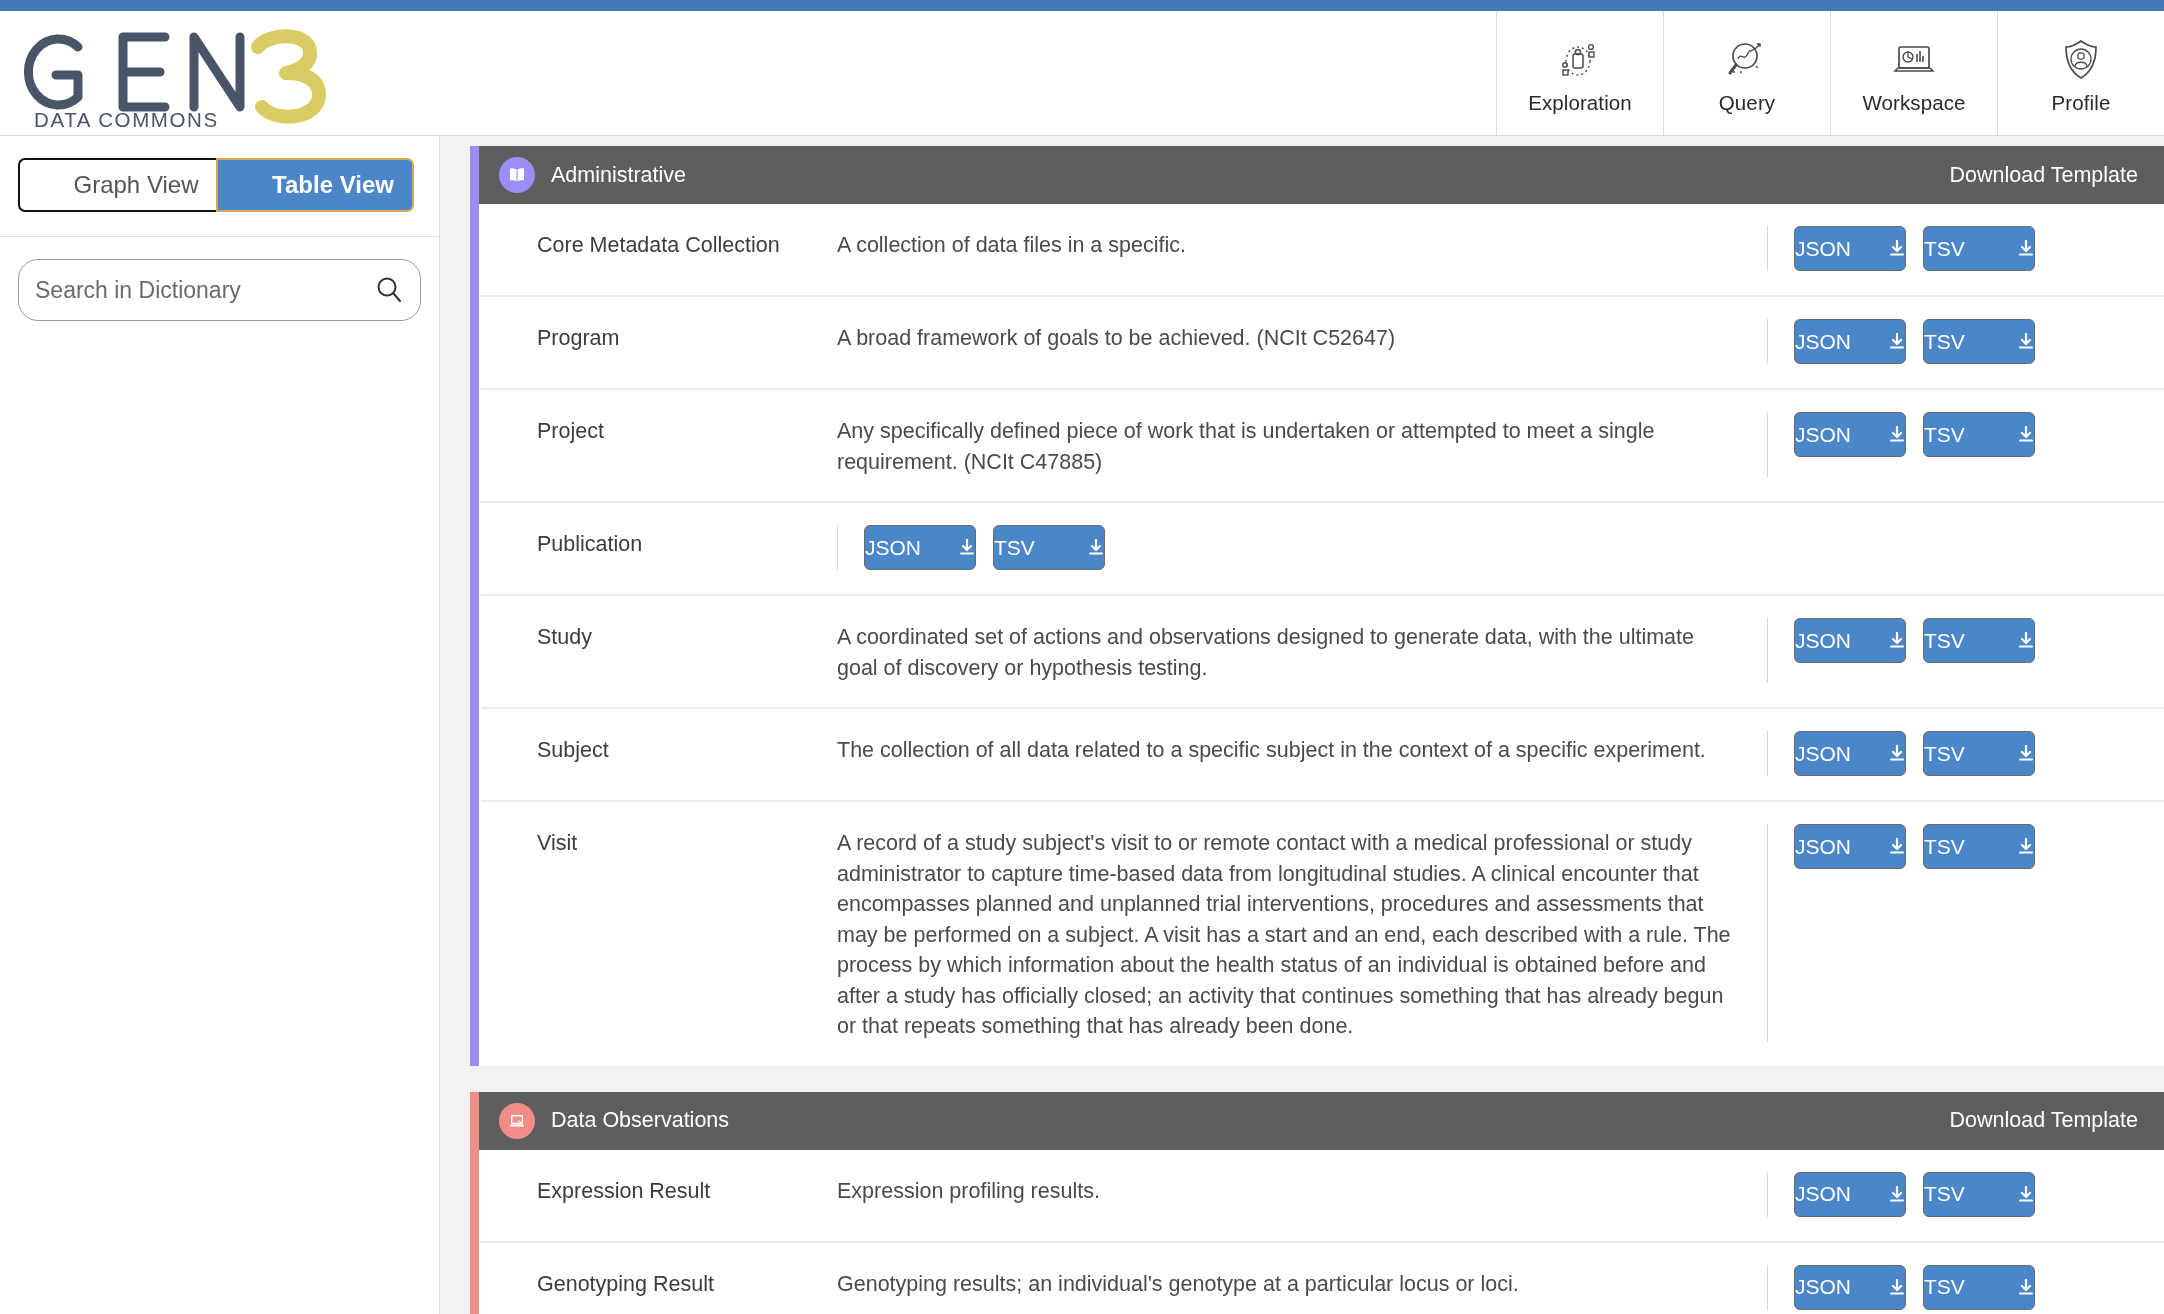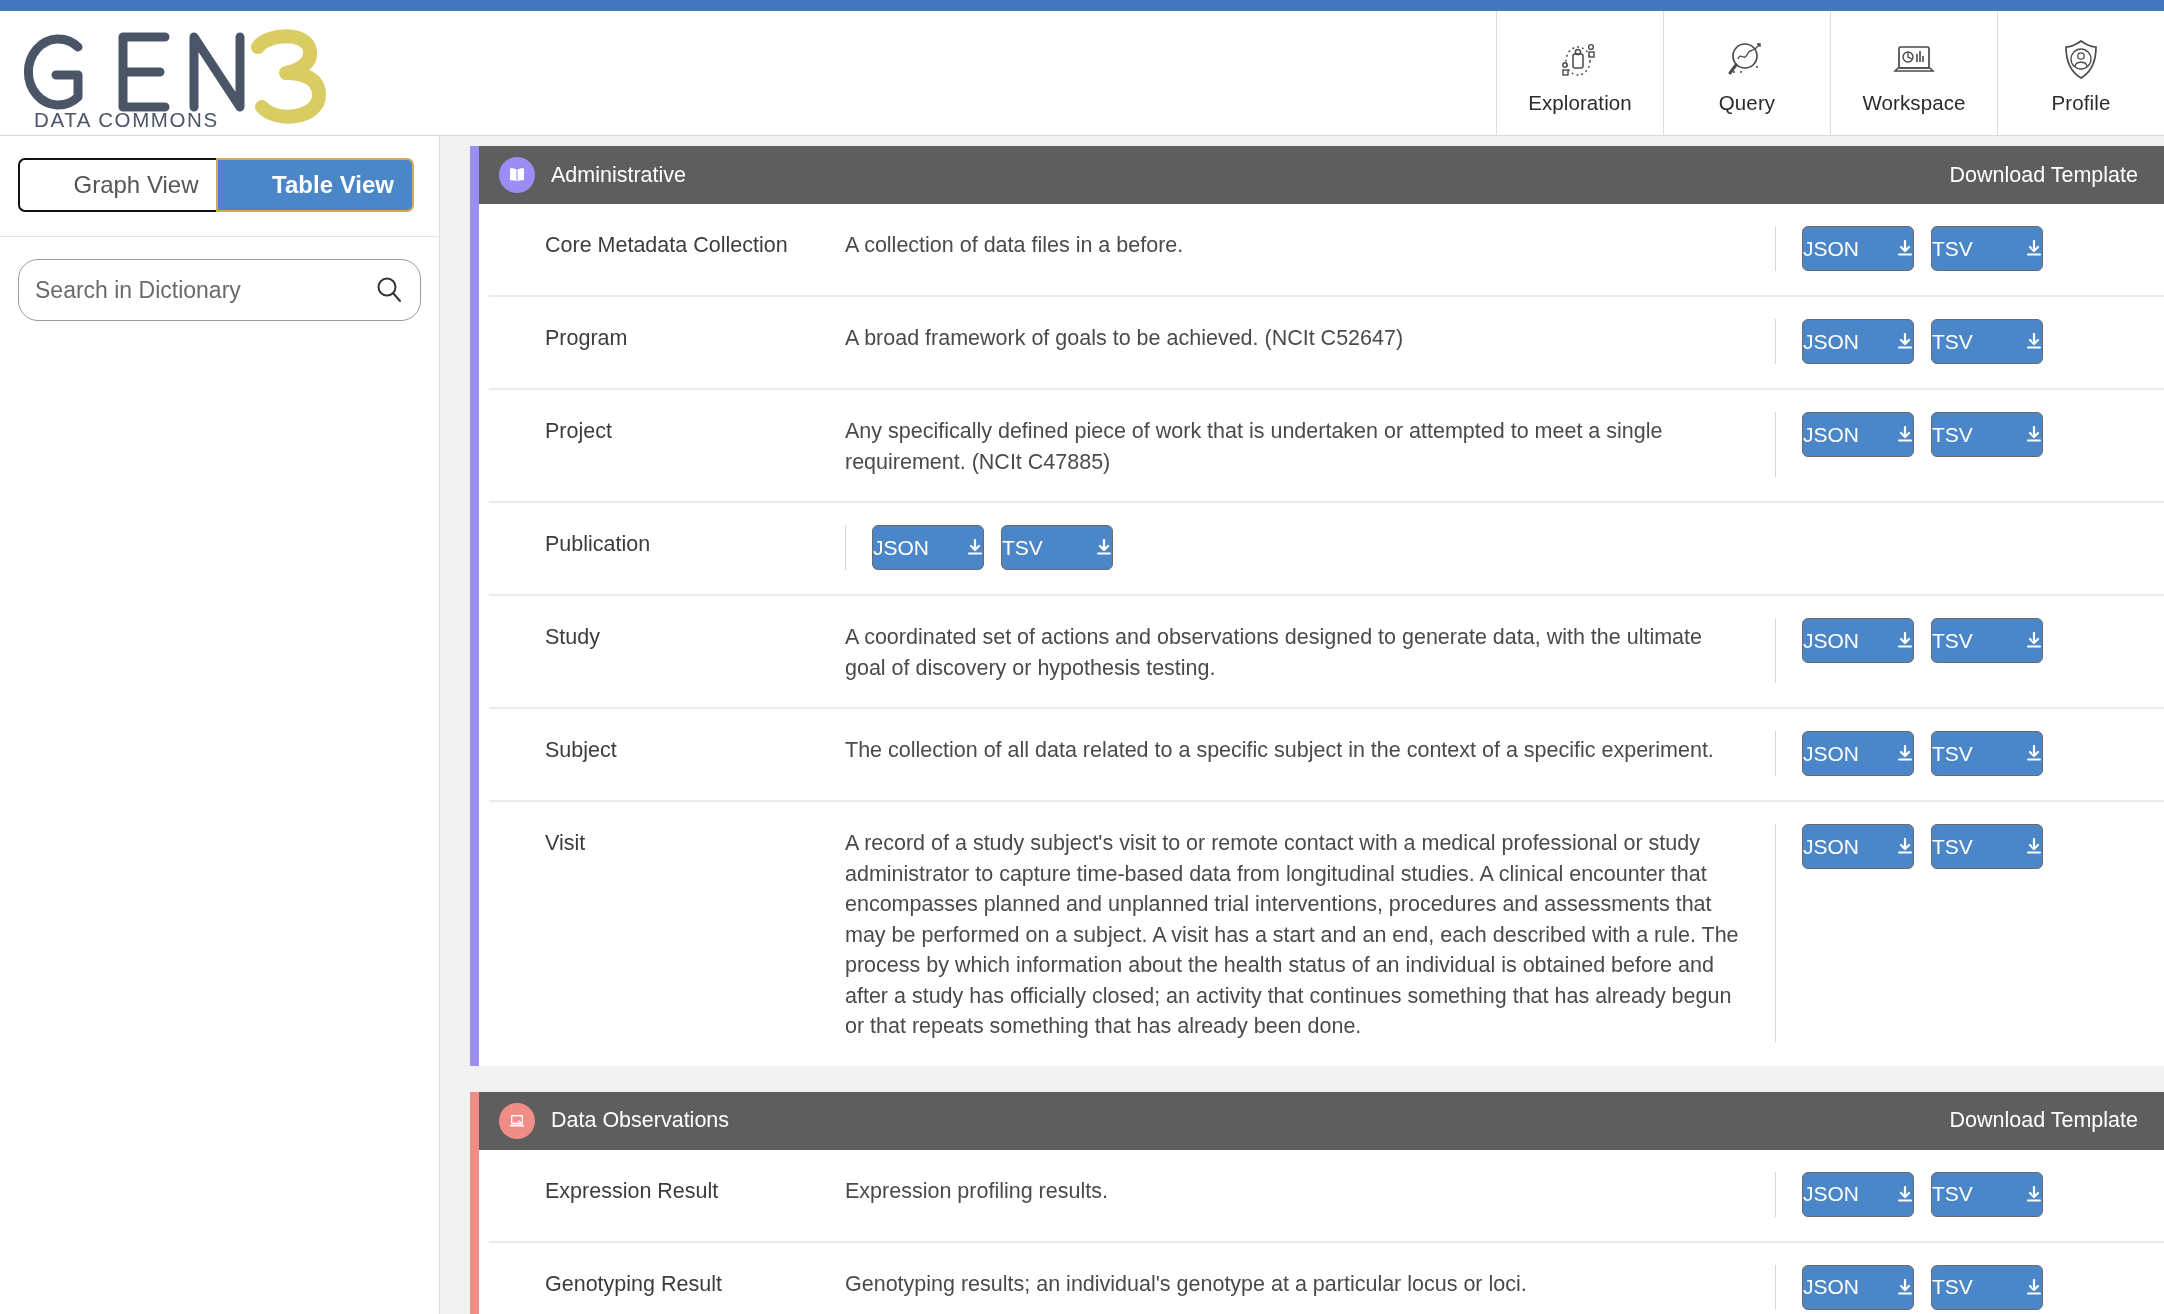--- a/index.html
+++ b/index.html
@@ -188,21 +188,21 @@
   }
   .section-title {
     color: #ffffff;
     font-size: 21.5px;
   }
   .download-template {
     color: #ffffff;
     font-size: 21.5px;
     cursor: pointer;
   }
-  .rows { margin-left: 19px; }
+  .rows { margin-left: 11px; }
   .row {
     display: flex;
     align-items: flex-start;
     border-bottom: 2px solid #ebebeb;
     min-height: 77px;
     padding: 26px 0 24px 0;
   }
   .row:last-child { border-bottom: none; }
   .row-name {
     flex: 0 0 356px;
@@ -361,21 +361,21 @@
             </svg>
           </span>
           <span class="section-title">Administrative</span>
         </div>
         <span class="download-template">Download Template</span>
       </div>
       <div class="rows">
 
         <div class="row">
           <div class="row-name">Core Metadata Collection</div>
-          <div class="row-desc">A collection of data files in a before.</div>
+          <div class="row-desc">A collection of data files in a specific.</div>
           <div class="row-actions">
             <button class="dl-btn">
               <span>JSON</span>
               <svg width="16" height="17" viewBox="0 0 16 17">
                   <path d="M8 1 L8 10 M4 7 L8 11 L12 7" fill="none" stroke="#fff" stroke-width="2.2" stroke-linecap="round" stroke-linejoin="round"></path>
                   <path d="M2 14.5 L14 14.5" stroke="#fff" stroke-width="2" stroke-linecap="round"></path>
                 </svg>
             </button>
             <button class="dl-btn">
               <span>TSV</span>

